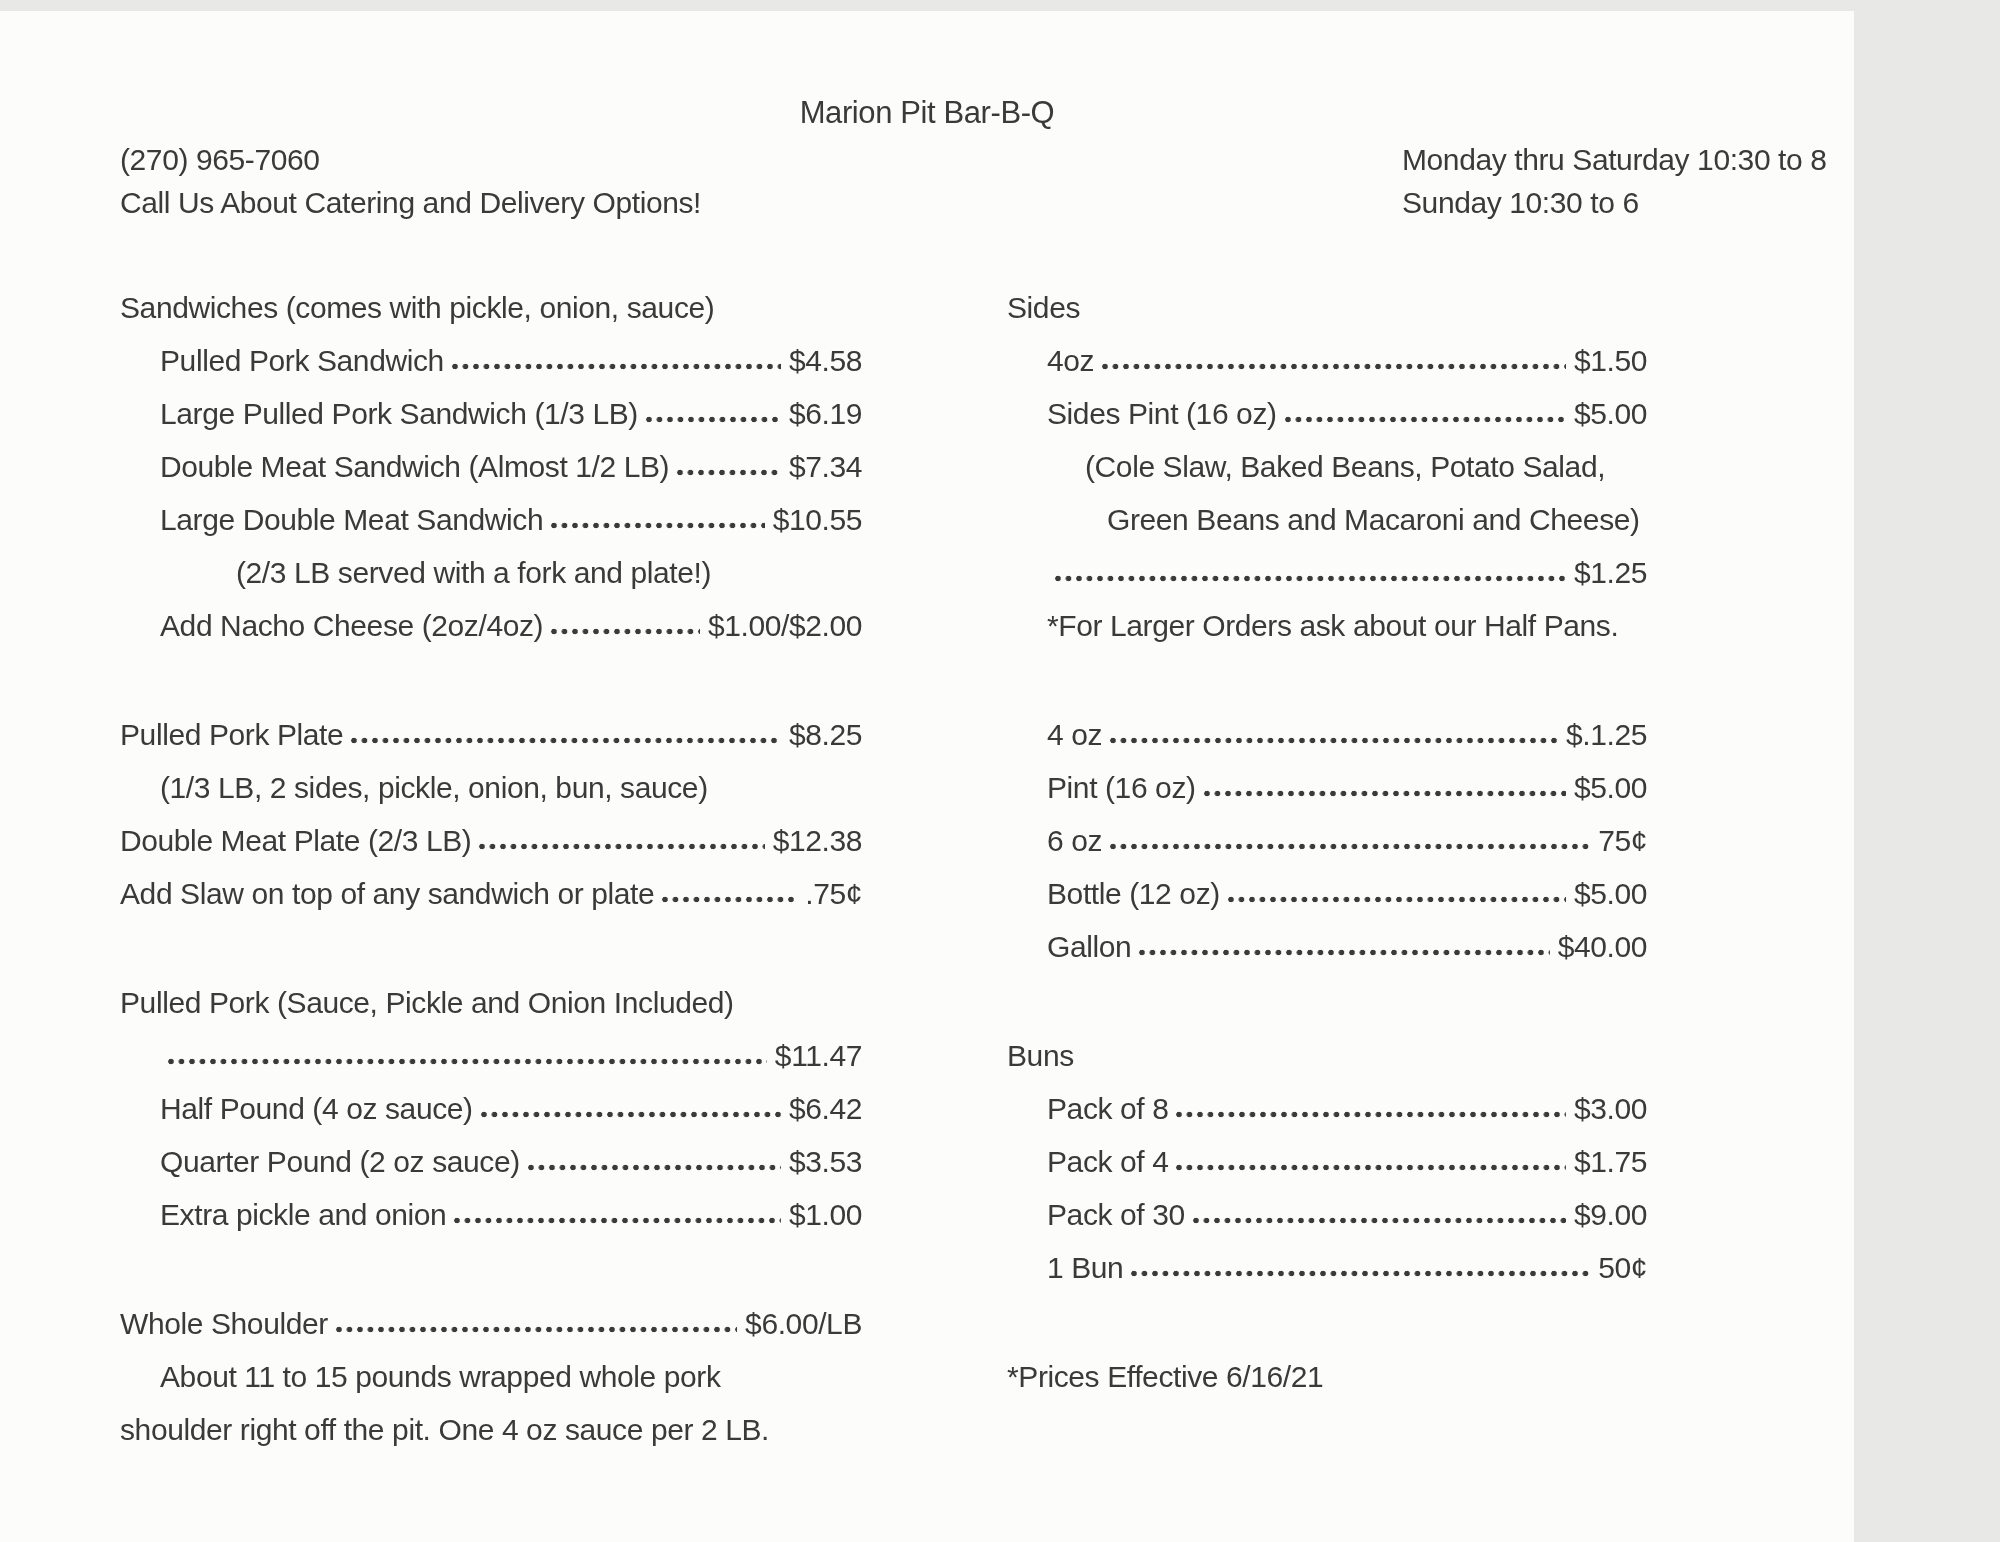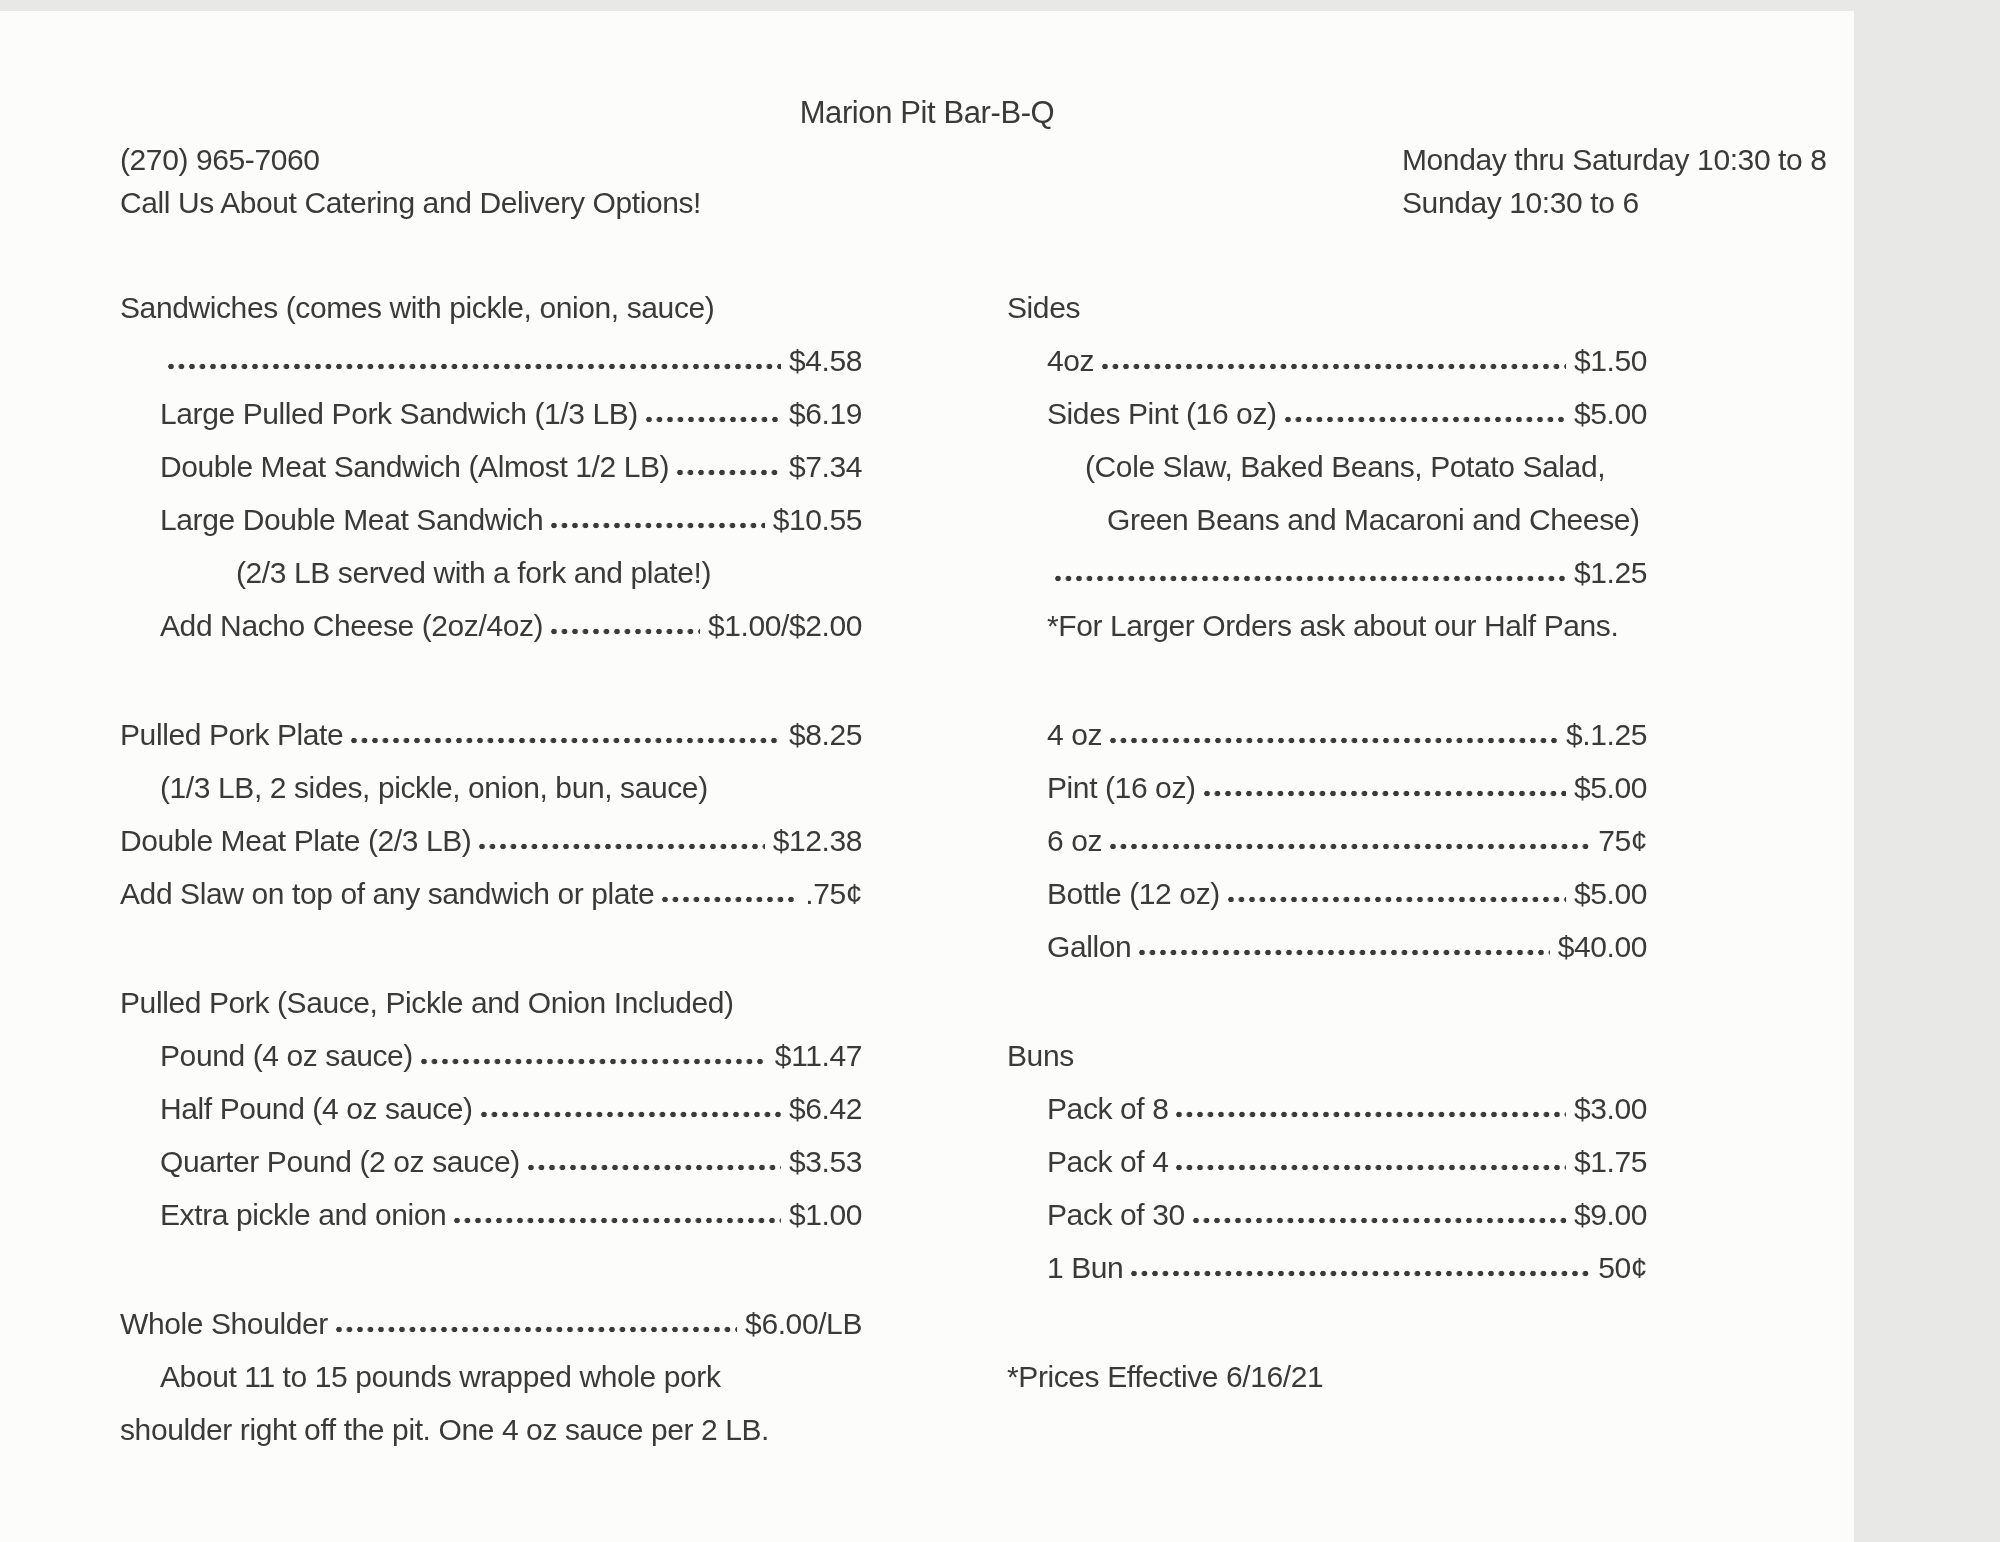--- a/index.html
+++ b/index.html
@@ -90,20 +90,21 @@
 
   <div class="hours">
     <div>Monday thru Saturday 10:30 to 8</div>
     <div>Sunday 10:30 to 6</div>
   </div>
 
   <div class="col col-left" id="col-left">
       <div class="section">
         <div class="line heading ind0">Sandwiches (comes with pickle, onion, sauce)</div>
         <div class="line row ind1">
+          <span class="label">Pulled Pork Sandwich</span>
           <span class="dots"></span>
           <span class="price">$4.58</span>
         </div>
         <div class="line row ind1">
           <span class="label">Large Pulled Pork Sandwich (1/3 LB)</span>
           <span class="dots"></span>
           <span class="price">$6.19</span>
         </div>
         <div class="line row ind1">
           <span class="label">Double Meat Sandwich (Almost 1/2 LB)</span>
@@ -136,21 +137,20 @@
         </div>
         <div class="line row ind0">
           <span class="label">Add Slaw on top of any sandwich or plate</span>
           <span class="dots"></span>
           <span class="price">.75¢</span>
         </div>
       </div>
       <div class="section">
         <div class="line heading ind0">Pulled Pork (Sauce, Pickle and Onion Included)</div>
         <div class="line row ind1">
-          <span class="label">Pound (4 oz sauce)</span>
           <span class="dots"></span>
           <span class="price">$11.47</span>
         </div>
         <div class="line row ind1">
           <span class="label">Half Pound (4 oz sauce)</span>
           <span class="dots"></span>
           <span class="price">$6.42</span>
         </div>
         <div class="line row ind1">
           <span class="label">Quarter Pound (2 oz sauce)</span>

